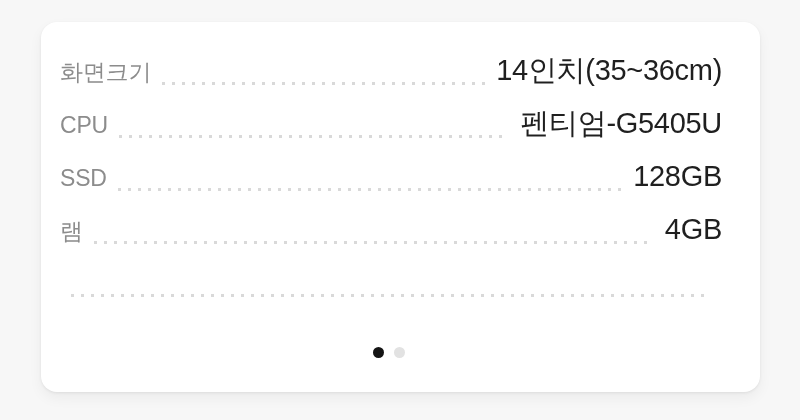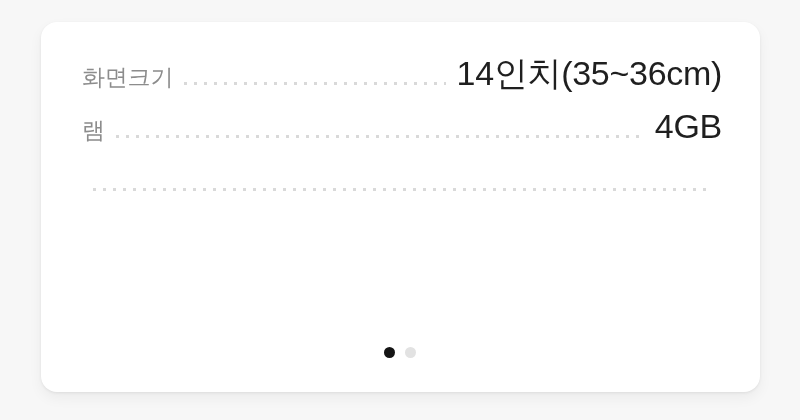--- a/index.html
+++ b/index.html
@@ -20,21 +20,21 @@
     position: absolute;
     left: 41px;
     top: 22px;
     width: 719px;
     height: 370px;
     background: #ffffff;
     border-radius: 16px;
     box-shadow: 0 1px 3px rgba(0,0,0,0.07),
                 0 6px 14px rgba(0,0,0,0.05);
     box-sizing: border-box;
-    padding: 34px 38px 0 41px;
+    padding: 34px 38px 0 19px;
     display: flex;
     flex-direction: column;
   }
 
   #spec-list {
     display: flex;
     flex-direction: column;
   }
 
   .spec-row {
@@ -63,21 +63,21 @@
     position: relative;
     top: 3px;
     background-image: radial-gradient(circle at 1.5px 1.5px, #d9d9d9 1.5px, rgba(0,0,0,0) 1.6px);
     background-size: 10px 3px;
     background-repeat: repeat-x;
     background-position: left center;
   }
 
   .spec-value {
     color: #1f1f1f;
-    font-size: 34px;
+    font-size: 29px;
     line-height: 1;
     white-space: nowrap;
     flex: 0 0 auto;
     letter-spacing: -0.3px;
   }
 
   #pagination {
     margin-top: auto;
     margin-bottom: 34px;
     display: flex;
@@ -104,21 +104,31 @@
 <div id="spec-card">
 
   <div id="spec-list">
 
     <div class="spec-row">
       <span class="spec-label">화면크기</span>
       <span class="spec-leader"></span>
       <span class="spec-value">14인치(35~36cm)</span>
     </div>
 
+    <div class="spec-row">
+      <span class="spec-label">CPU</span>
+      <span class="spec-leader"></span>
+      <span class="spec-value">펜티엄-G5405U</span>
+    </div>
 
+    <div class="spec-row">
+      <span class="spec-label">SSD</span>
+      <span class="spec-leader"></span>
+      <span class="spec-value">128GB</span>
+    </div>
 
     <div class="spec-row">
       <span class="spec-label">램</span>
       <span class="spec-leader"></span>
       <span class="spec-value">4GB</span>
     </div>
 
     <div class="spec-row">
       <span class="spec-leader"></span>
     </div>

